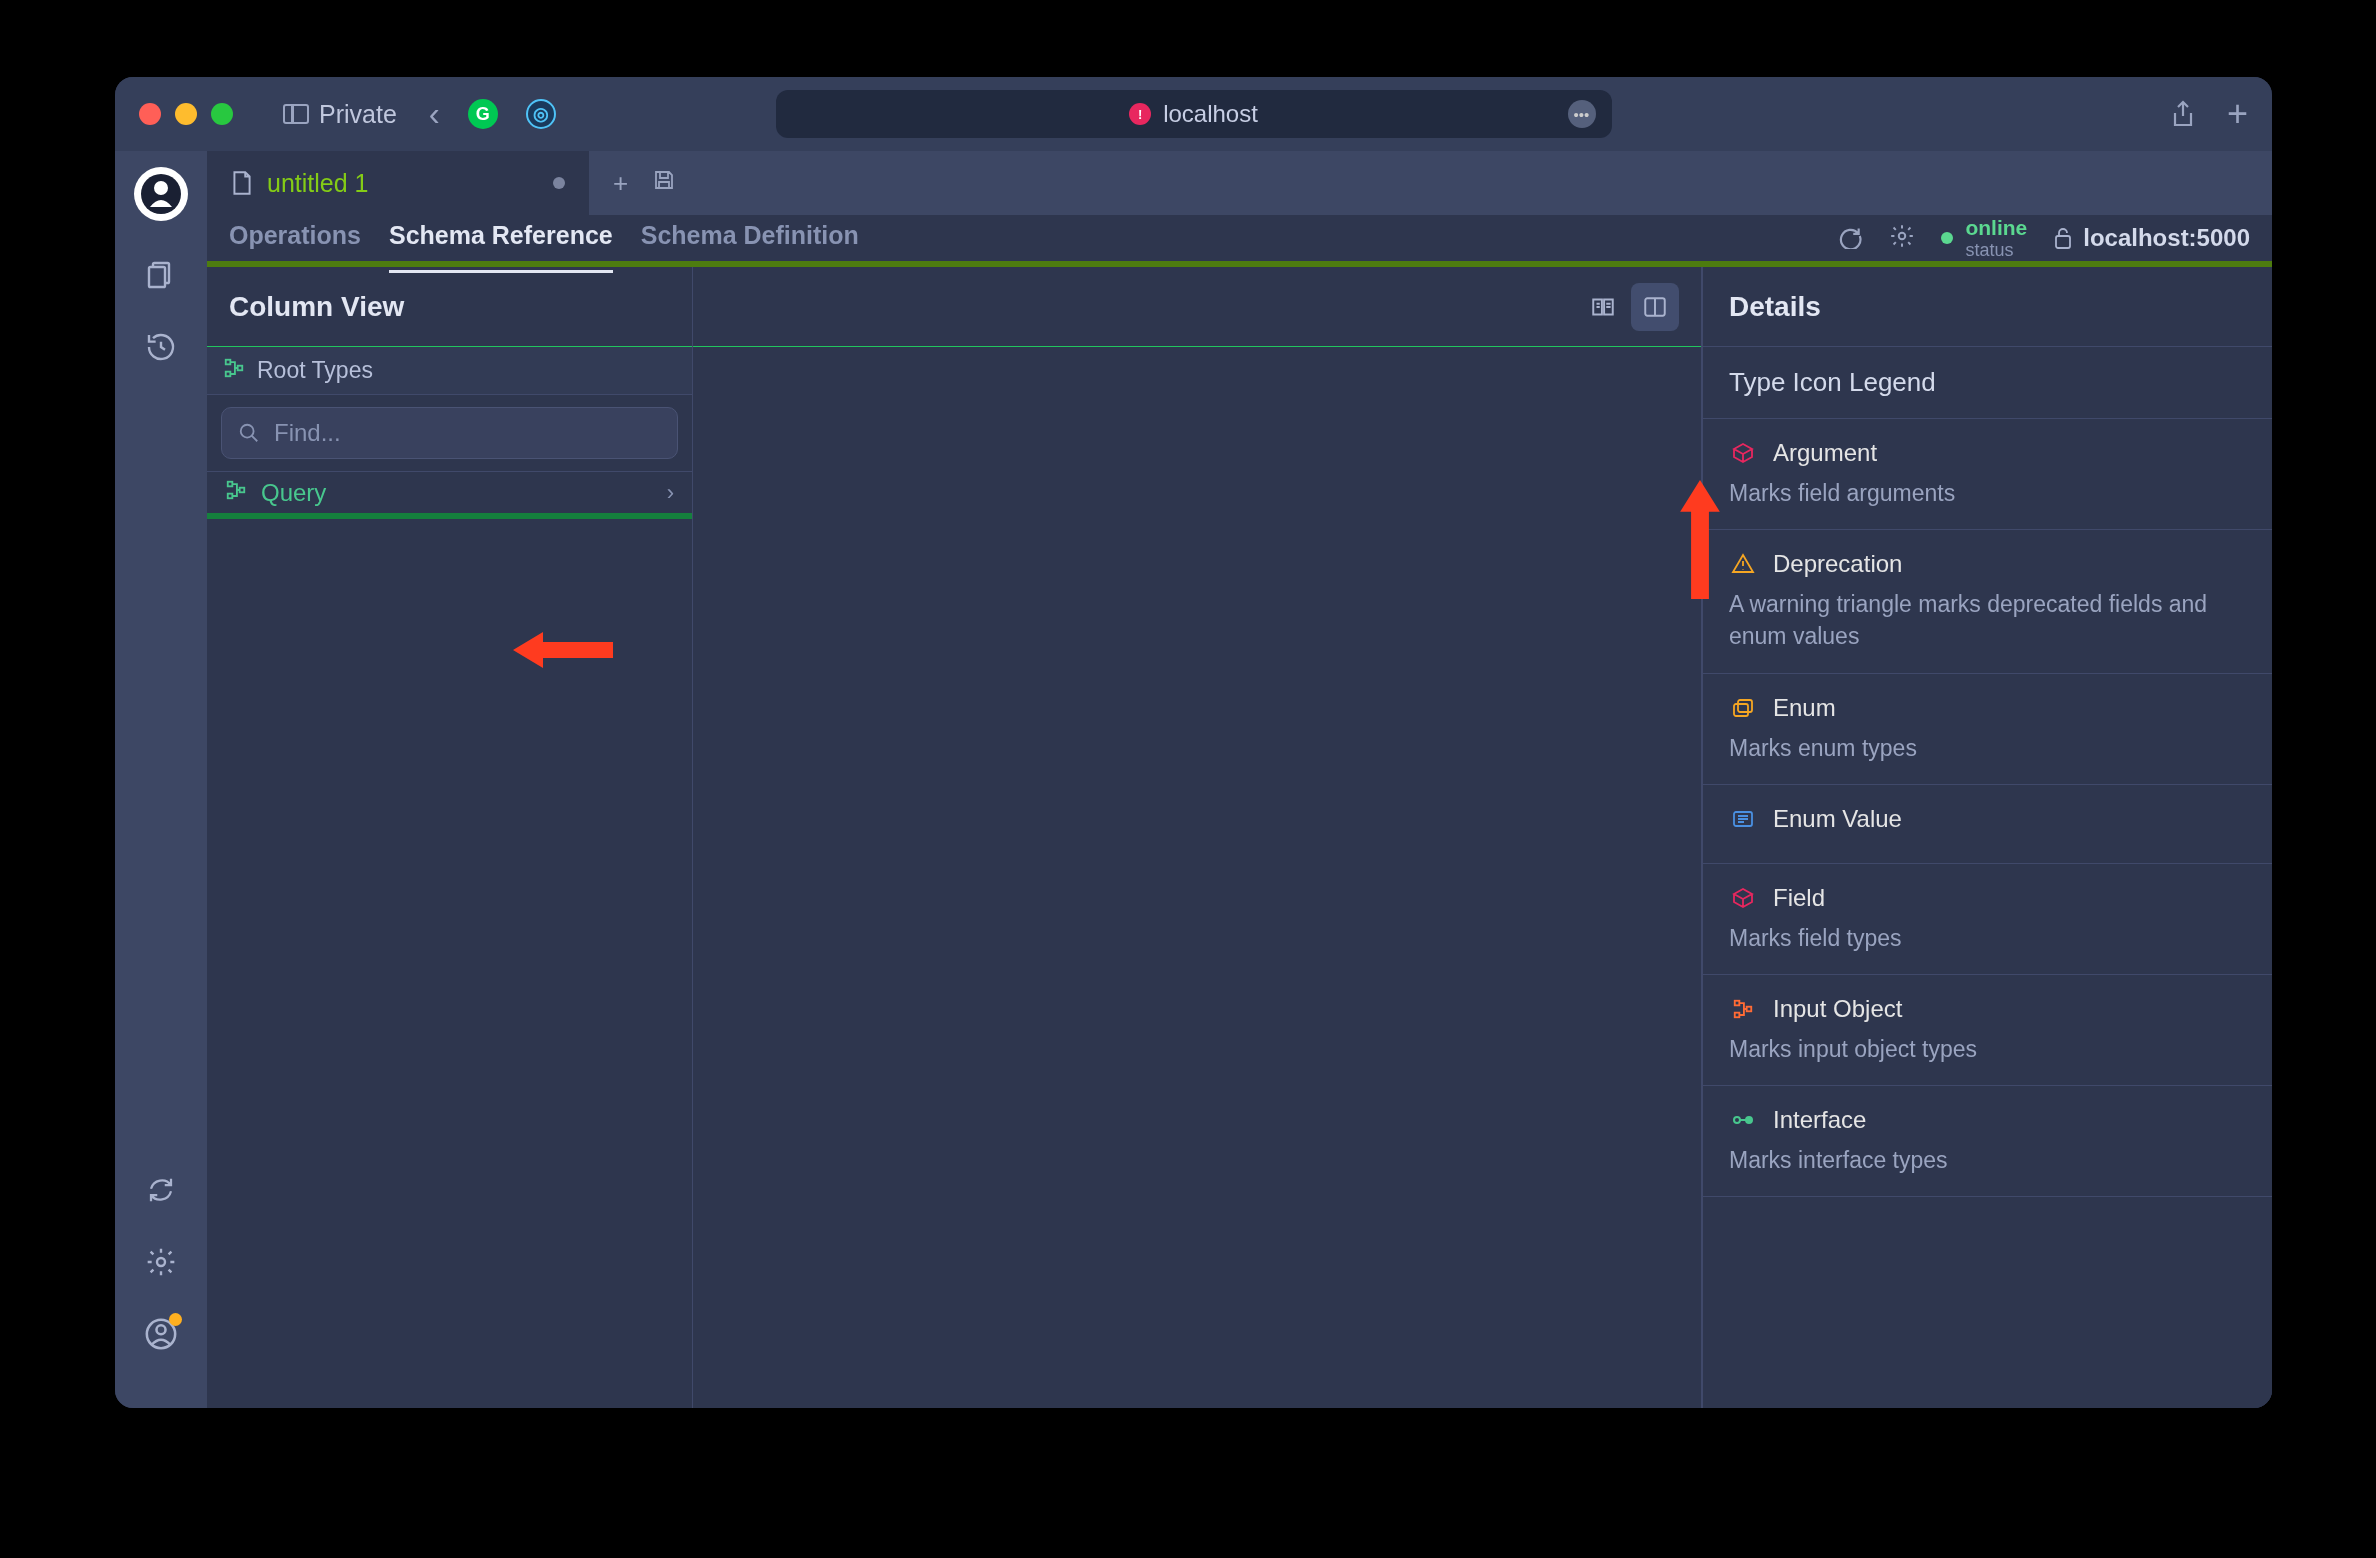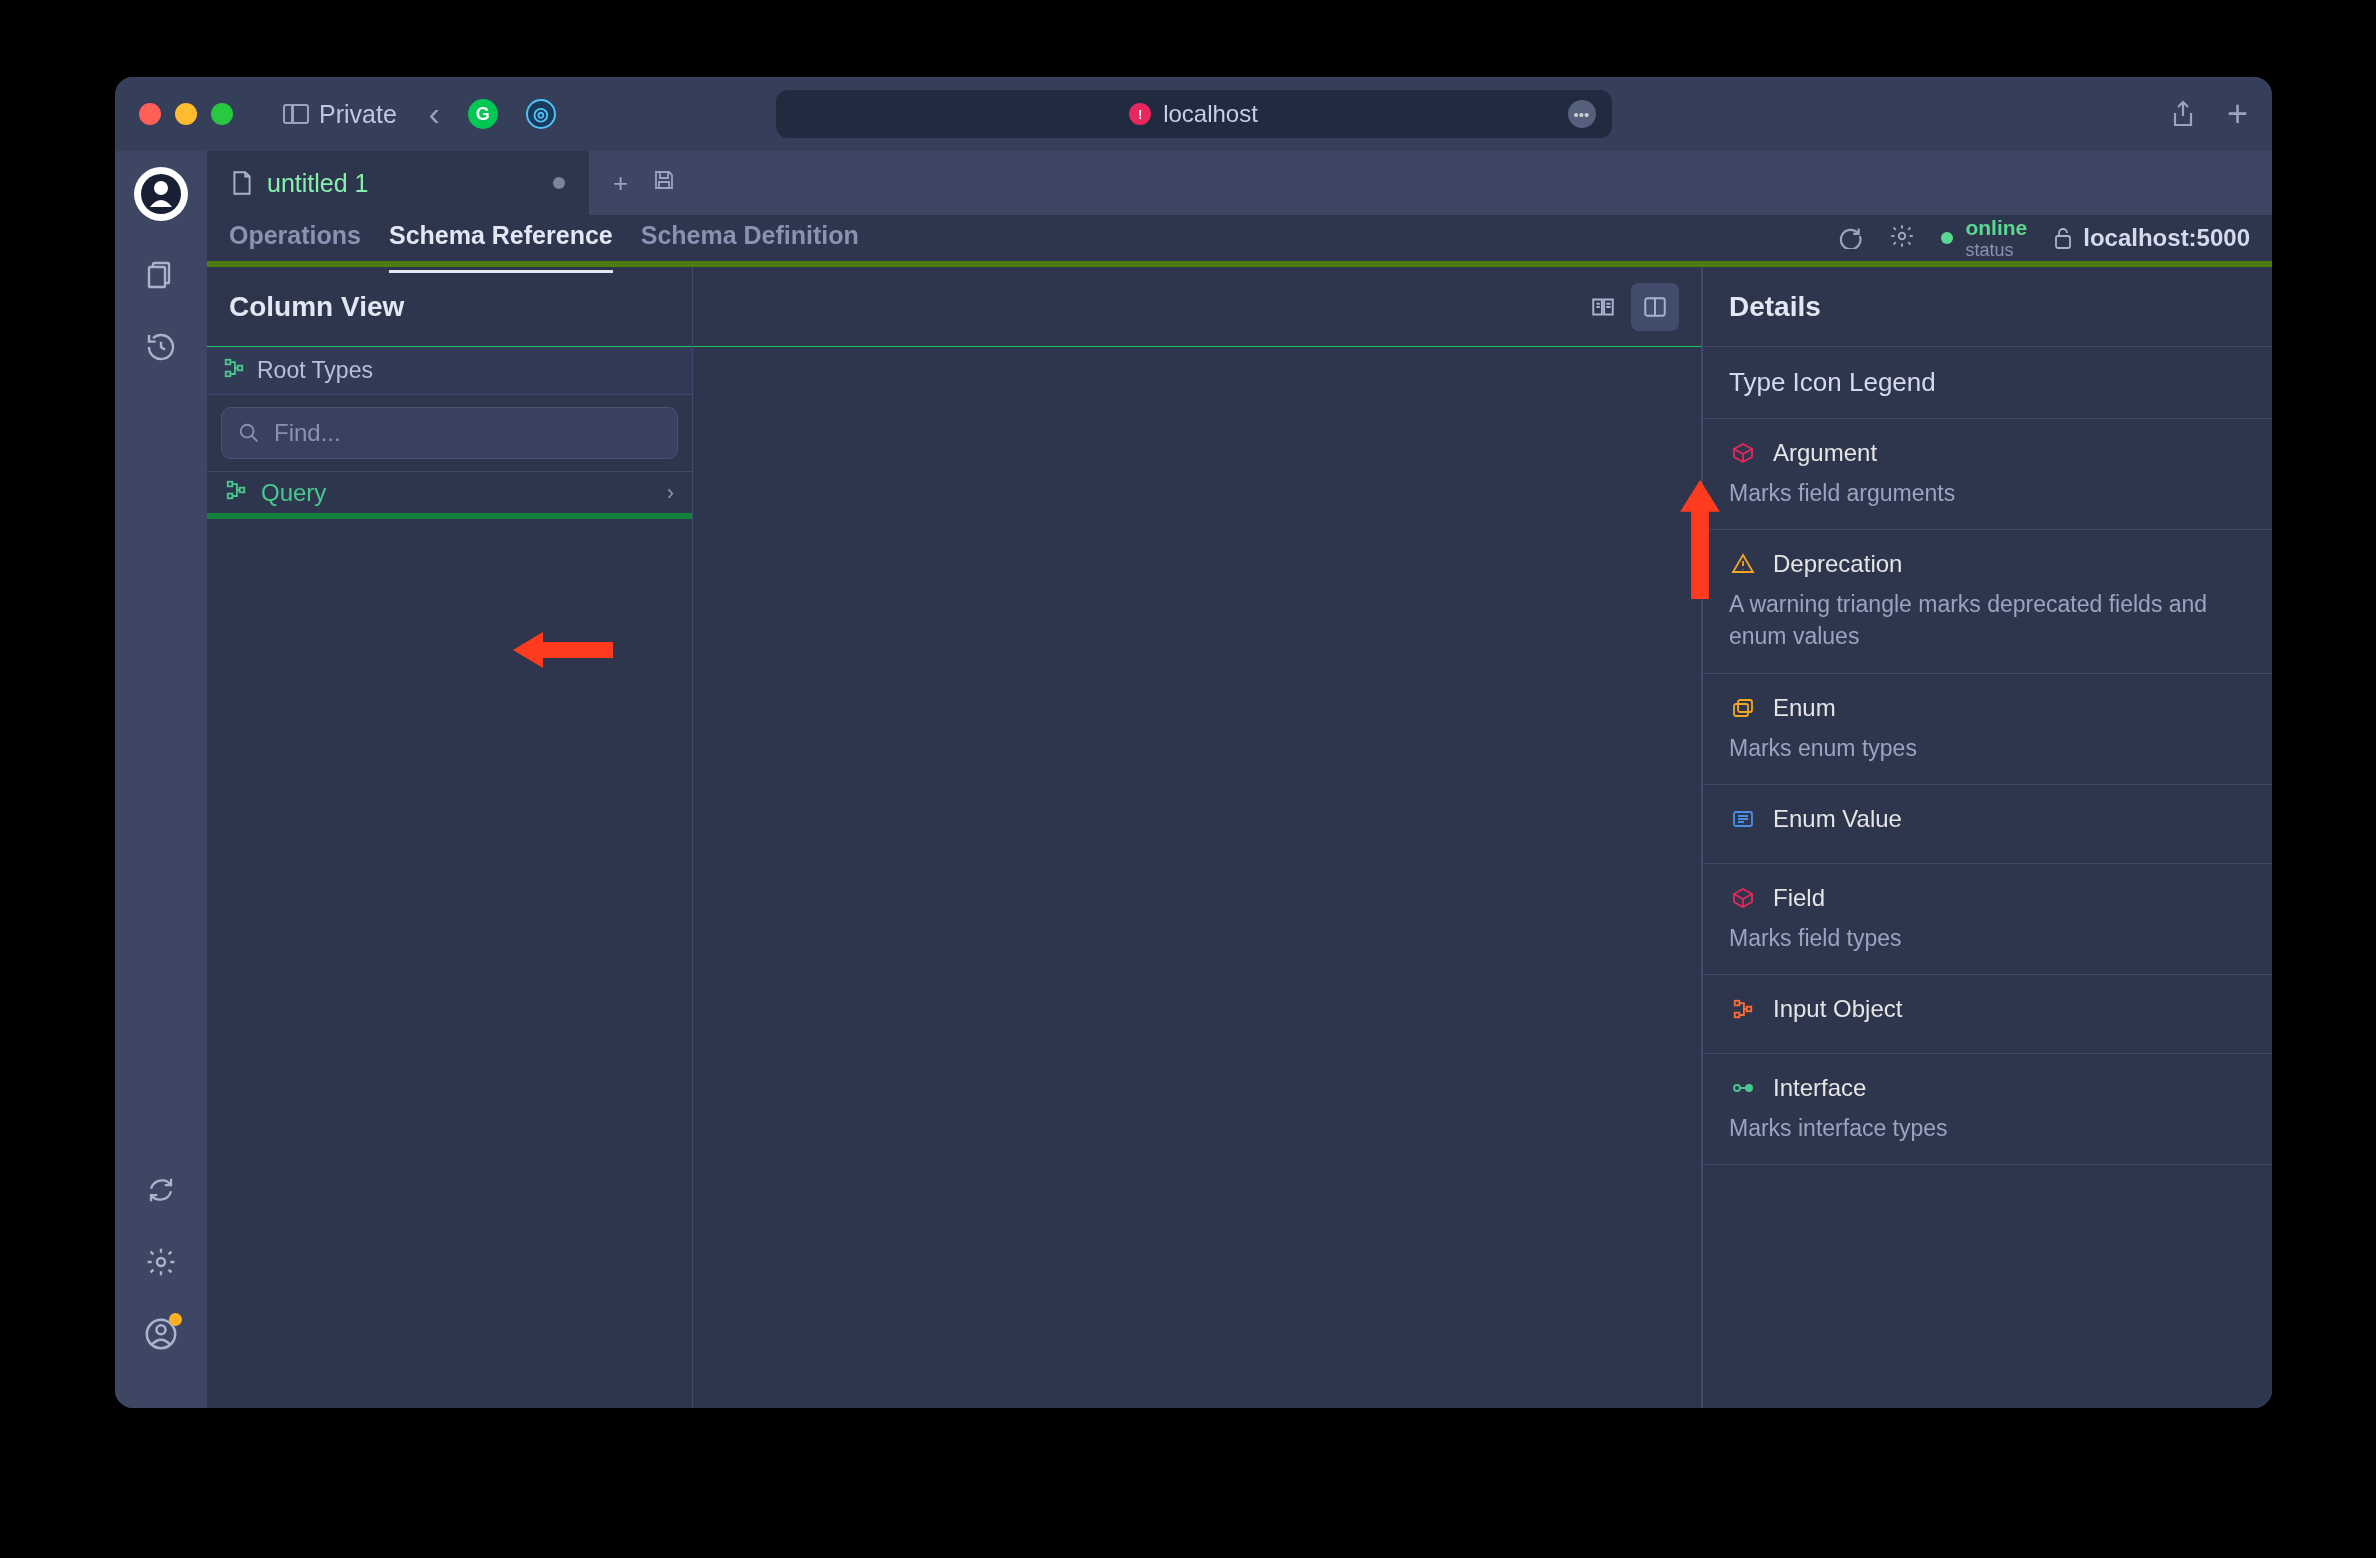--- a/index.html
+++ b/index.html
@@ -72,21 +72,21 @@
 .rail-icon { width:36px; height:36px; color:#aab3ce; display:flex; align-items:center; justify-content:center; }
 .rail-spacer { flex:1; }
 .rail-icon.badge { position:relative; }
 .rail-icon.badge::after { content:''; position:absolute; top:-3px; right:-3px; width:13px; height:13px; background:#ffb020; border-radius:50%; }
 
 .app-main { flex:1; display:flex; flex-direction:column; background:#2e364e; overflow:hidden; }
 
 .tab-strip { height:64px; background:#3d4764; display:flex; align-items:stretch; }
 .file-tab {
   background:#2e364e; width:382px; display:flex; align-items:center; padding:0 24px; gap:14px;
-  color:#86efac; font-size:25px; border-top-right-radius: 0;
+  color:#84cc16; font-size:25px; border-top-right-radius: 0;
 }
 .file-tab .dot { width:12px; height:12px; background:#7b849f; border-radius:50%; margin-left:auto; }
 .file-icon { width:22px; height:26px; }
 .tab-actions { display:flex; align-items:center; gap:24px; padding-left:24px; }
 .tab-action-icon { color:#9aa4c0; font-size:26px; }
 
 .secondary-tabs {
   height:52px; display:flex; align-items:center; padding:0 22px; border-bottom:6px solid #4d7c0f;
   gap:28px;
 }
@@ -408,20 +408,21 @@
               <span class="legend-icon icon-inputobj">
                 <svg width="22" height="22" viewBox="0 0 24 24" fill="none" stroke="currentColor" stroke-width="2">
                     <rect x="3" y="3" width="5" height="5"></rect>
                     <rect x="3" y="16" width="5" height="5"></rect>
                     <rect x="16" y="9.5" width="5" height="5"></rect>
                     <path d="M8 5.5 h5 v13 H8 M13 12 h3"></path>
                   </svg>
               </span>
               <span class="legend-title">Input Object</span>
             </div>
+            <div class="legend-desc">Marks input object types</div>
           </div>
 
           <div class="legend-item">
             <div class="legend-head">
               <span class="legend-icon icon-interface">
                 <svg width="24" height="24" viewBox="0 0 24 24" fill="none" stroke="currentColor" stroke-width="2">
                     <circle cx="6" cy="12" r="3"></circle>
                     <circle cx="18" cy="12" r="3" fill="currentColor"></circle>
                     <path d="M9 12 h6"></path>
                   </svg>

